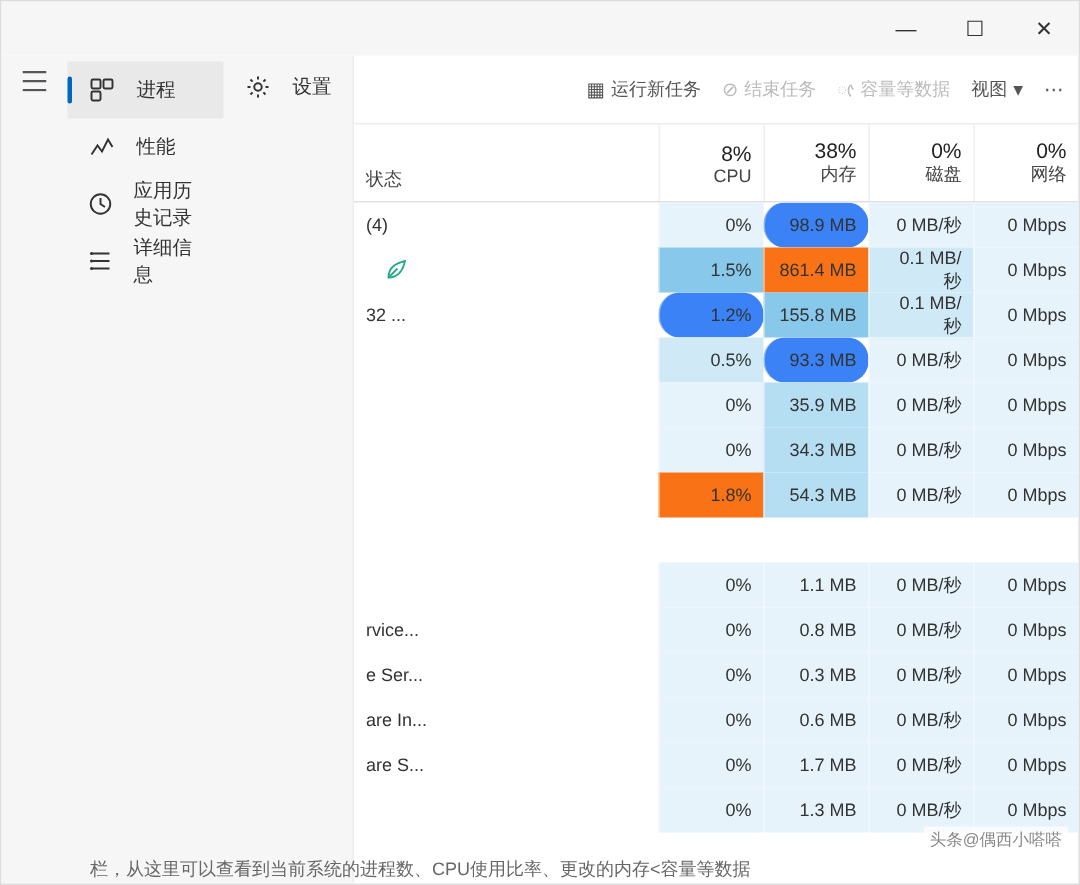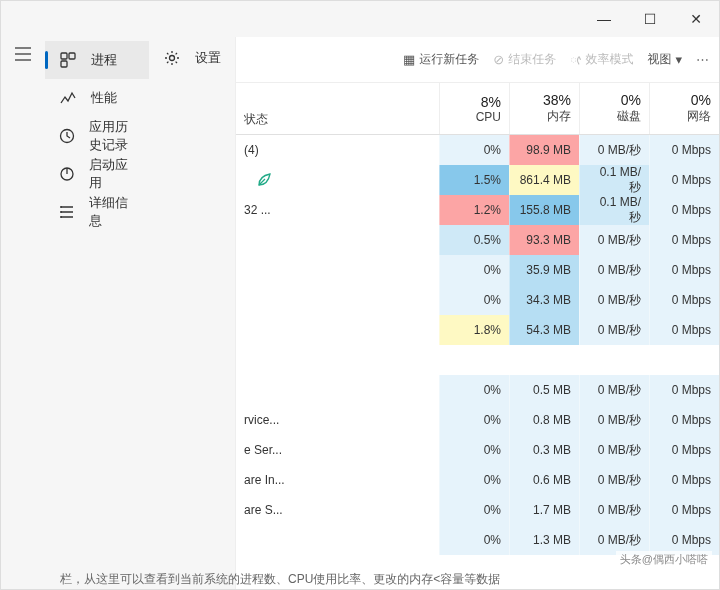--- a/index.html
+++ b/index.html
@@ -29,23 +29,23 @@
 .rows { flex: 1; overflow: hidden; }
 .row { display: flex; height: 30px; align-items: center; font-size: 12px; color: #333; }
 .gap-row { height: 30px; }
 .c-name { flex: 1; display: flex; align-items: center; padding: 0 8px; gap: 6px; white-space: nowrap; overflow: hidden; }
 .c-name .txt { overflow: hidden; text-overflow: ellipsis; }
 .c-status { width: 28px; display: flex; justify-content: center; color: #2a8; }
 .cell { width: 70px; text-align: right; padding: 0 8px; height: 100%; display: flex; align-items: center; justify-content: flex-end; border-left: 1px solid rgba(255,255,255,0.4); }
 .l1 { background: #e6f3fb; }
 .l2 { background: #cfe9f7; }
 .l3 { background: #b6def3; }
-.l4 { background: #fca5a5; }
+.l4 { background: #3b82f6; border-radius: 14px; }
 .l5 { background: #87c8eb; }
-.l6 { background: #fef9c3; }
+.l6 { background: #f97316; }
 .watermark { position: absolute; right: 8px; bottom: 22px; font-size: 11px; color: #888; background: rgba(255,255,255,0.7); padding: 1px 4px; }
 .footer-text { position: absolute; left: 60px; bottom: 2px; font-size: 12px; color: #666; white-space: nowrap; }
 svg { display: block; }
 </style>
 </head>
 <body>
 
 <div class="window">
   <div class="titlebar">
     <div class="sys">—</div>
@@ -83,29 +83,20 @@
               <svg width="16" height="16" viewBox="0 0 16 16">
                 <circle cx="8" cy="8" r="6.5" fill="none" stroke="#333" stroke-width="1.3"></circle>
                 <path d="M8 4v4l3 2" fill="none" stroke="#333" stroke-width="1.3"></path>
               </svg>
             </span>
           <span>应用历史记录</span>
         </div>
         <div class="nav-item">
           <span class="ico">
               <svg width="16" height="16" viewBox="0 0 16 16">
-                <circle cx="8" cy="8" r="6" fill="none" stroke="#333" stroke-width="1.3"></circle>
-                <path d="M8 2v6" stroke="#333" stroke-width="1.3"></path>
-              </svg>
-            </span>
-          <span>启动应用</span>
-        </div>
-        <div class="nav-item">
-          <span class="ico">
-              <svg width="16" height="16" viewBox="0 0 16 16">
                 <path d="M2 3h12M2 8h12M2 13h12" stroke="#333" stroke-width="1.3"></path>
                 <circle cx="2" cy="3" r="1" fill="#333"></circle>
                 <circle cx="2" cy="8" r="1" fill="#333"></circle>
                 <circle cx="2" cy="13" r="1" fill="#333"></circle>
               </svg>
             </span>
           <span>详细信息</span>
         </div>
       </div>
       <div class="settings">
@@ -124,21 +115,21 @@
         <div class="tool">
           <span class="ic">▦</span>
           <span>运行新任务</span>
         </div>
         <div class="tool disabled">
           <span class="ic">⊘</span>
           <span>结束任务</span>
         </div>
         <div class="tool disabled">
           <span class="ic">ᰦ</span>
-          <span>效率模式</span>
+          <span>容量等数据</span>
         </div>
         <div class="tool">
           <span>视图</span>
           <span class="ic">▾</span>
         </div>
         <div class="tool">
           <span class="ic">⋯</span>
         </div>
       </div>
 
@@ -238,21 +229,21 @@
             <div class="cell l1">0 MB/秒</div>
             <div class="cell l1">0 Mbps</div>
           </div>
           <div class="gap-row"></div>
           <div class="row">
             <div class="c-name">
               <span class="txt"></span>
               <div class="c-status"></div>
             </div>
             <div class="cell l1">0%</div>
-            <div class="cell l1">0.5 MB</div>
+            <div class="cell l1">1.1 MB</div>
             <div class="cell l1">0 MB/秒</div>
             <div class="cell l1">0 Mbps</div>
           </div>
           <div class="row">
             <div class="c-name">
               <span class="txt">rvice...</span>
               <div class="c-status"></div>
             </div>
             <div class="cell l1">0%</div>
             <div class="cell l1">0.8 MB</div>

